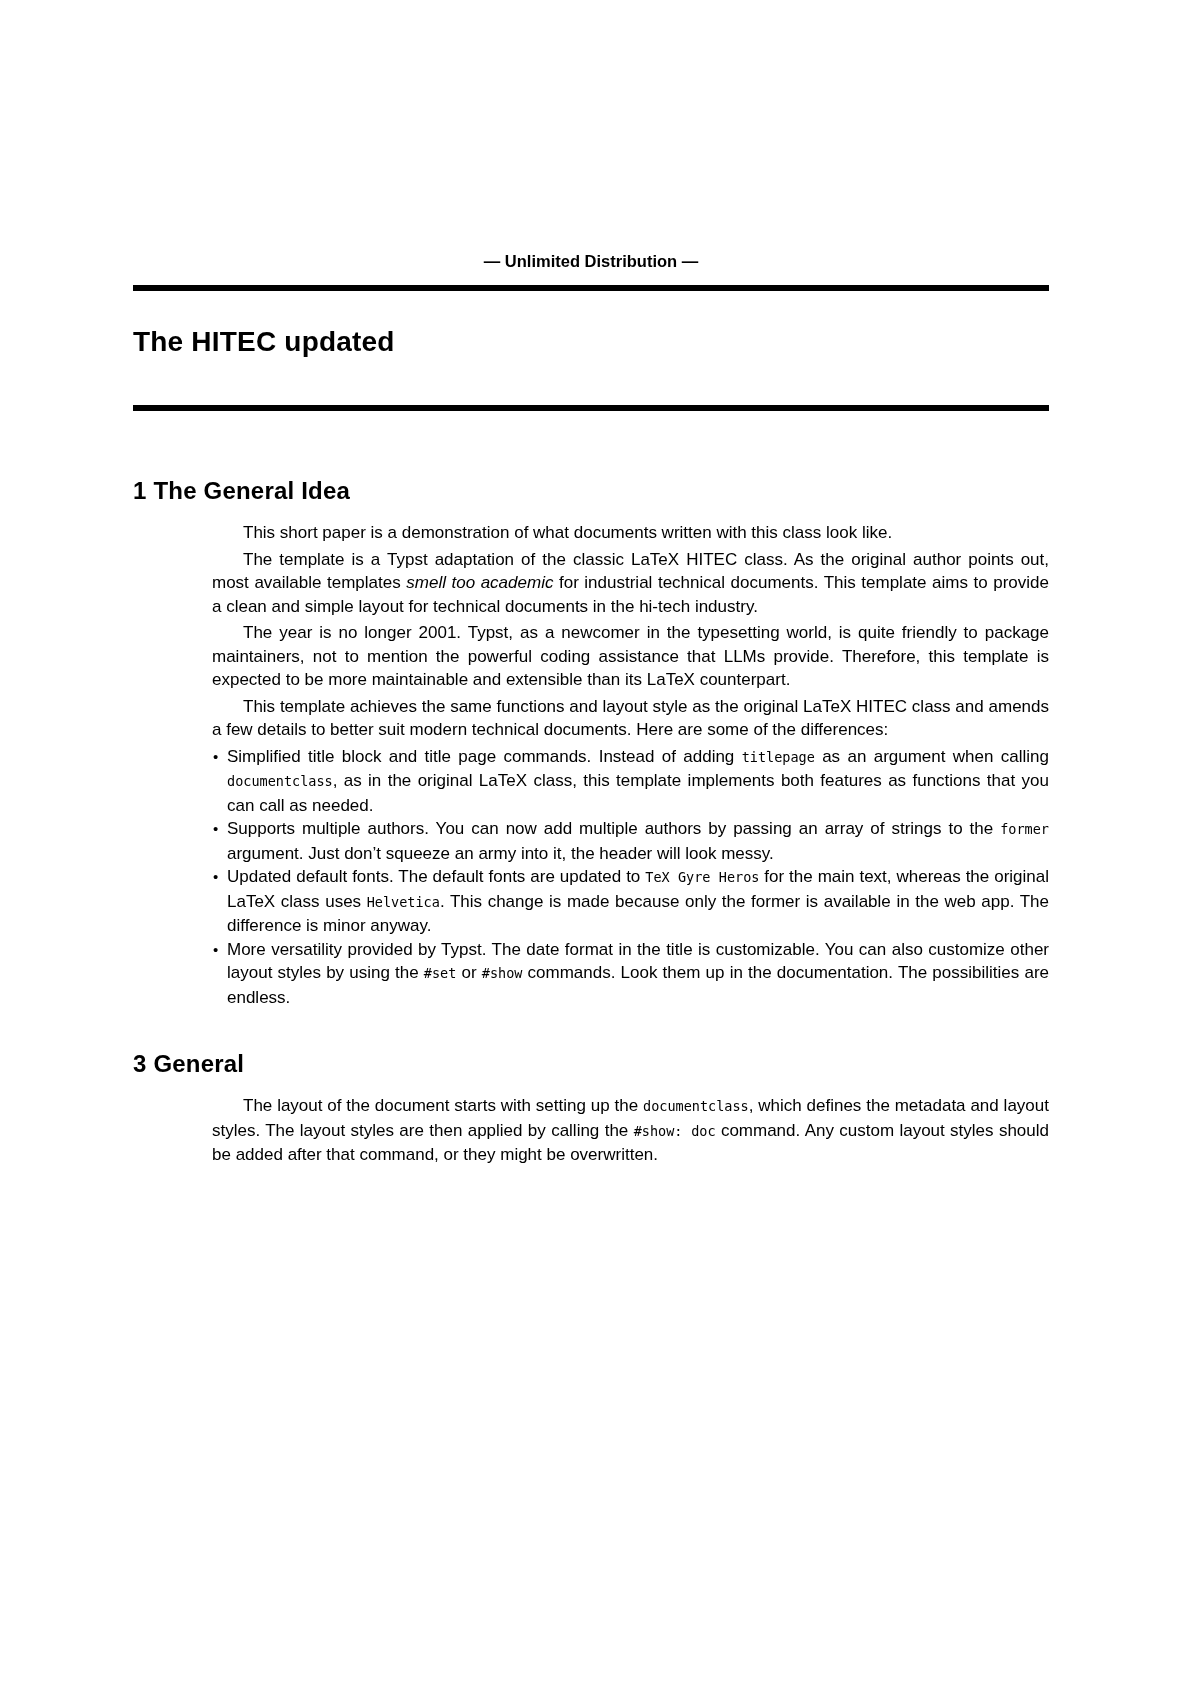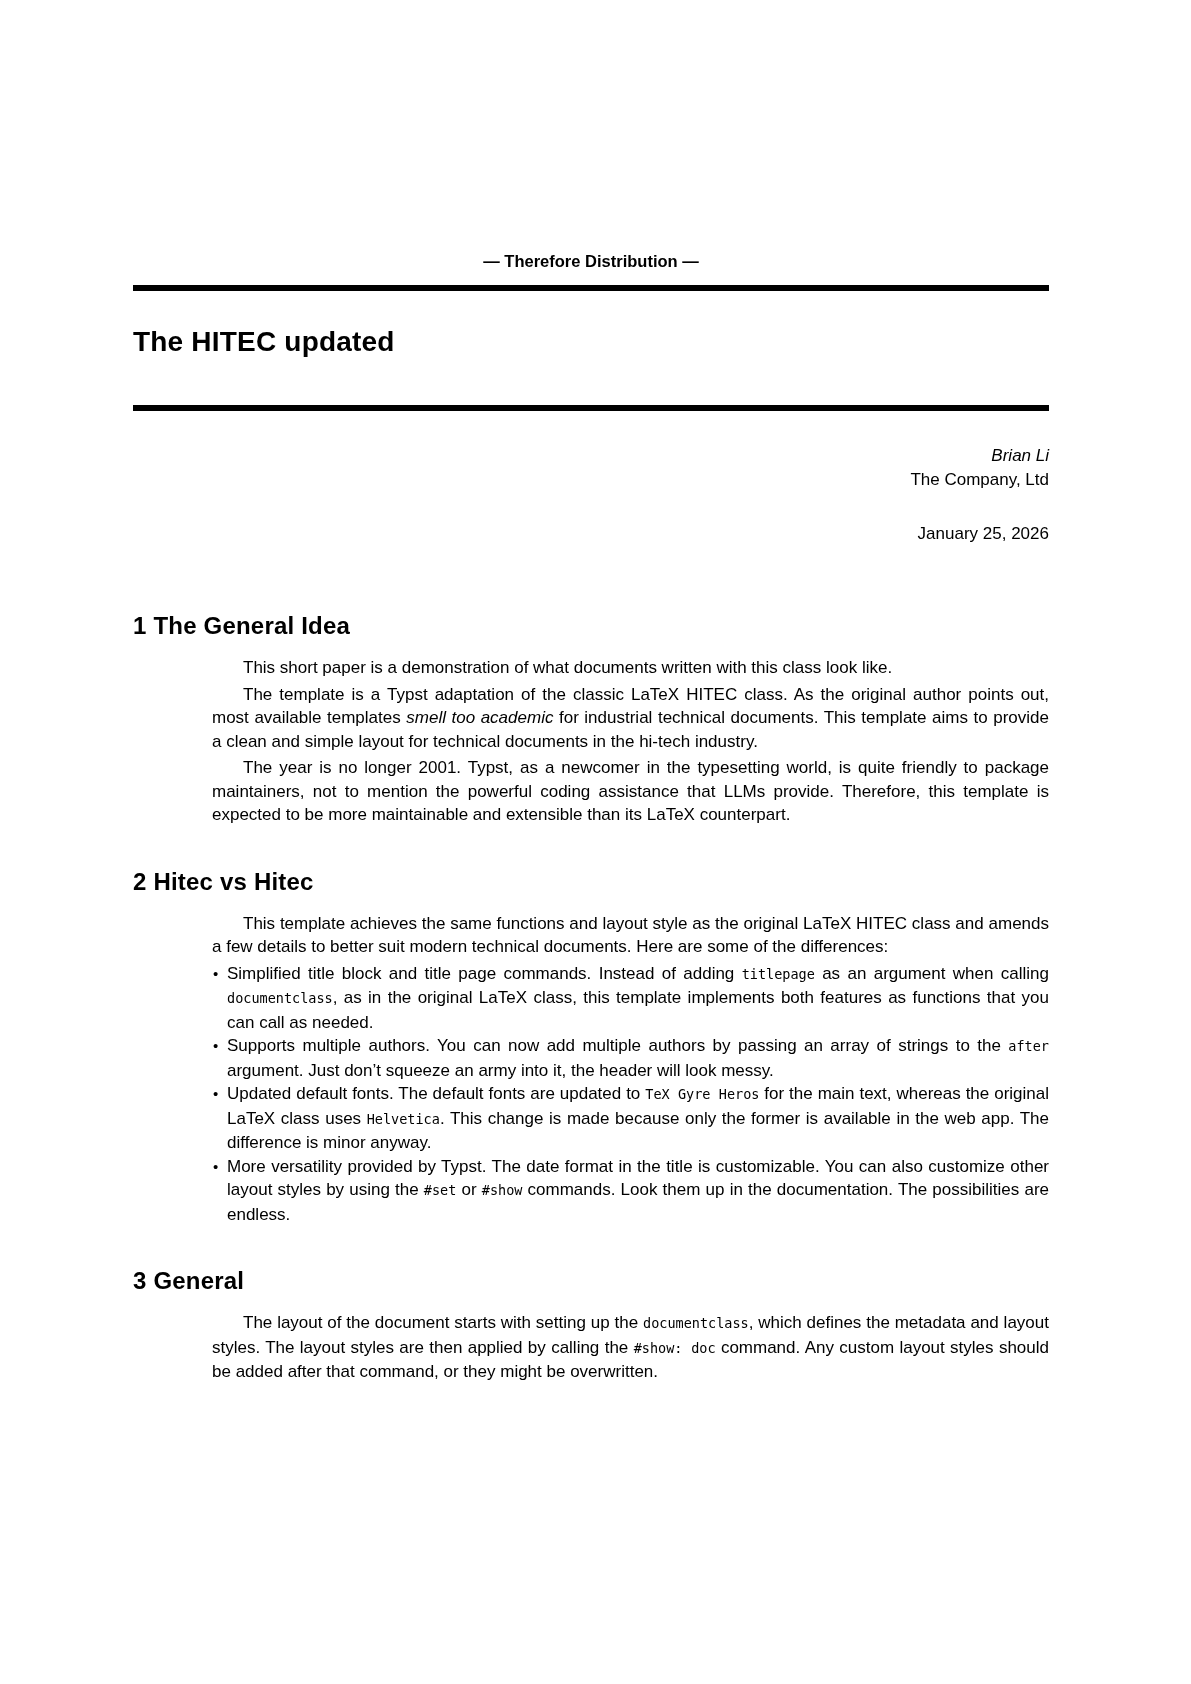--- a/index.html
+++ b/index.html
@@ -67,50 +67,44 @@
   .r-m {
     font-family: "DejaVu Sans Mono", monospace;
     font-size: 13.5px;
   }
 </style>
 </head>
 <body>
 
 <div class="page">
 
-  <div class="dist-note">— Therefore Distribution —</div>
+  <div class="dist-note">— Unlimited Distribution —</div>
 
   <div class="rule rule-top"></div>
 
   <h1 class="doc-title">The HITEC updated</h1>
 
   <div class="rule rule-bottom"></div>
 
-  <div class="front">
-    <div class="author-name">Brian Li</div>
-    <div class="author-affiliation">The Company, Ltd</div>
-    <div class="date-line">January 25, 2026</div>
-  </div>
 
   <section class="first">
     <h2 class="sec-heading"><span>1</span> <span>The General Idea</span></h2>
     <div class="section-body">
         <p class="para"><span class="run r-plain">This short paper is a demonstration of what documents written with this class look like.</span></p>
         <p class="para"><span class="run r-plain">The template is a Typst adaptation of the classic LaTeX HITEC class. As the original author points out, most available templates </span><span class="run r-i">smell too academic</span><span class="run r-plain"> for industrial technical documents. This template aims to provide a clean and simple layout for technical documents in the hi-tech industry.</span></p>
         <p class="para"><span class="run r-plain">The year is no longer 2001. Typst, as a newcomer in the typesetting world, is quite friendly to package maintainers, not to mention the powerful coding assistance that LLMs provide. Therefore, this template is expected to be more maintainable and extensible than its LaTeX counterpart.</span></p>
       </div>
   </section>
 
   <section>
-    <h2 class="sec-heading"><span>2</span> <span>Hitec vs Hitec</span></h2>
     <div class="section-body">
         <p class="para"><span class="run r-plain">This template achieves the same functions and layout style as the original LaTeX HITEC class and amends a few details to better suit modern technical documents. Here are some of the differences:</span></p>
         <div class="bullet-list">
           <div class="bullet-item"><span class="bullet">•</span><span class="run r-b">Simplified title block and title page commands.</span><span class="run r-plain"> Instead of adding </span><span class="run r-m">titlepage</span><span class="run r-plain"> as an argument when calling </span><span class="run r-m">documentclass</span><span class="run r-plain">, as in the original LaTeX class, this template implements both features as functions that you can call as needed.</span></div>
-          <div class="bullet-item"><span class="bullet">•</span><span class="run r-b">Supports multiple authors.</span><span class="run r-plain"> You can now add multiple authors by passing an array of strings to the </span><span class="run r-m">after</span><span class="run r-plain"> argument. Just don’t squeeze an army into it, the header will look messy.</span></div>
+          <div class="bullet-item"><span class="bullet">•</span><span class="run r-b">Supports multiple authors.</span><span class="run r-plain"> You can now add multiple authors by passing an array of strings to the </span><span class="run r-m">former</span><span class="run r-plain"> argument. Just don’t squeeze an army into it, the header will look messy.</span></div>
           <div class="bullet-item"><span class="bullet">•</span><span class="run r-b">Updated default fonts.</span><span class="run r-plain"> The default fonts are updated to </span><span class="run r-m">TeX Gyre Heros</span><span class="run r-plain"> for the main text, whereas the original LaTeX class uses </span><span class="run r-m">Helvetica</span><span class="run r-plain">. This change is made because only the former is available in the web app. The difference is minor anyway.</span></div>
           <div class="bullet-item"><span class="bullet">•</span><span class="run r-b">More versatility provided by Typst.</span><span class="run r-plain"> The date format in the title is customizable. You can also customize other layout styles by using the </span><span class="run r-m">#set</span><span class="run r-plain"> or </span><span class="run r-m">#show</span><span class="run r-plain"> commands. Look them up in the documentation. The possibilities are endless.</span></div>
         </div>
       </div>
   </section>
 
   <section>
     <h2 class="sec-heading"><span>3</span> <span>General</span></h2>
     <div class="section-body">
         <p class="para"><span class="run r-plain">The layout of the document starts with setting up the </span><span class="run r-m">documentclass</span><span class="run r-plain">, which defines the metadata and layout styles. The layout styles are then applied by calling the </span><span class="run r-m">#show: doc</span><span class="run r-plain"> command. Any custom layout styles should be added after that command, or they might be overwritten.</span></p>

